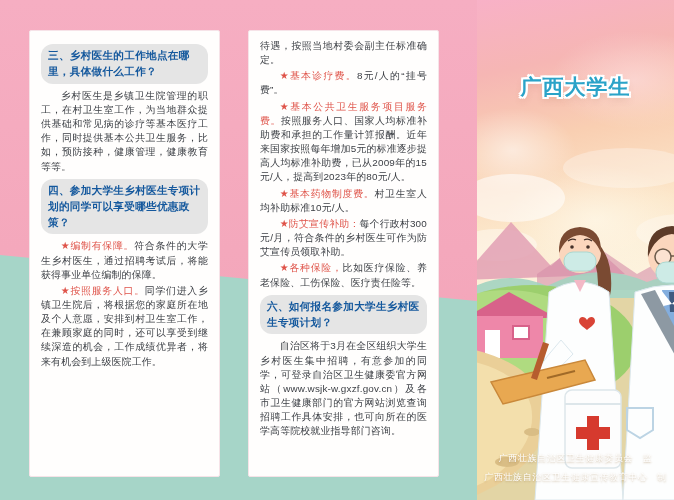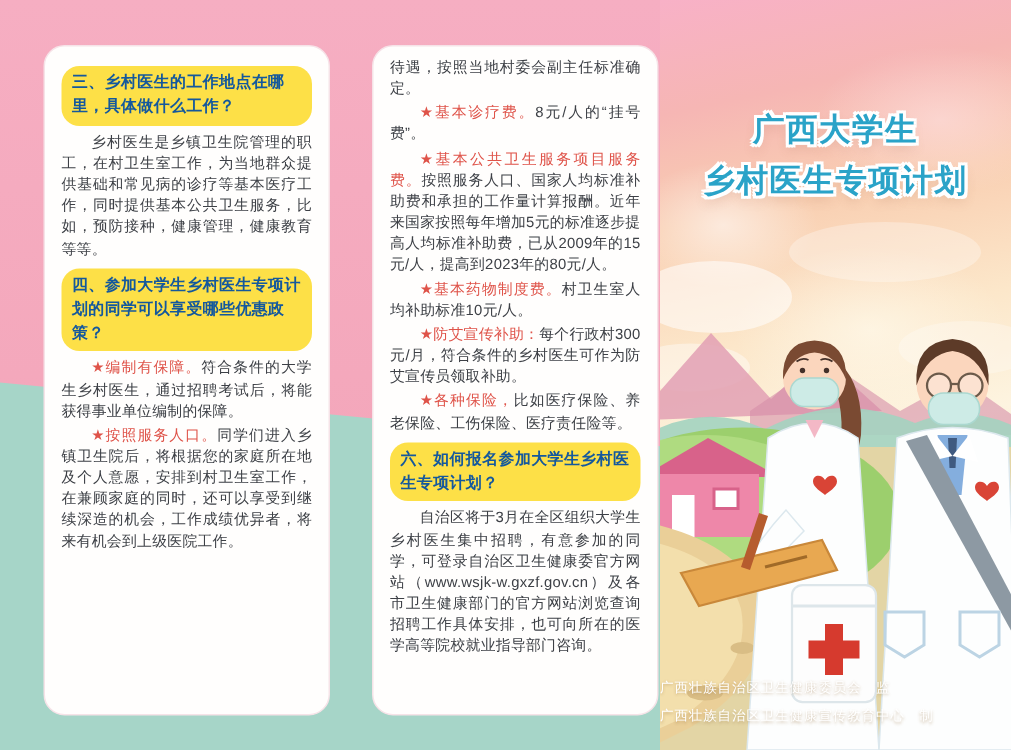--- a/index.html
+++ b/index.html
@@ -9,58 +9,59 @@
     background:#a6d5c8;
   }
   .bg-pink{
     position:absolute;inset:0;
     background:linear-gradient(180deg,#f6aec2 0%,#f2a2b6 100%);
     clip-path:polygon(0 0,100% 0,100% 64%,0 51%);
   }
   
   .card{
     position:absolute;top:30px;width:191px;height:447px;
-    background:#fffefd;border:1px solid #f6e3e8;border-radius:14px;
+    background:#fffefd;border:1px solid #f6e3e8;border-radius:2px;
     padding:8px 11px;box-sizing:border-box;overflow:hidden;
   }
   .card-left{left:29px;}
   .card-mid{left:248px;}
   .q-header{
-    background:#fde047;color:#14589d;font-weight:bold;
+    background:#e5e5e5;color:#14589d;font-weight:bold;
     font-size:10.6px;line-height:1.5;border-radius:12px;
     padding:4px 7px;margin:5px 0 5px;letter-spacing:.3px;
   }
   .para{
     font-size:9.9px;line-height:1.43;color:#3d4046;
     text-align:justify;text-indent:2em;margin:0 0 2px;letter-spacing:.2px;
   }
   .para.no-indent{text-indent:0;}
   .red{color:#df5349;}
   
   .cover{
-    position:absolute;top:0;right:0;width:234px;height:500px;overflow:hidden;
+    position:absolute;top:0;right:0;width:197px;height:500px;overflow:hidden;
     background:linear-gradient(168deg,#f8b1c7 0%,#f6b6b4 14%,#f9cfb2 28%,
       #fce7ca 44%,#fdf4e0 58%,#f6edd7 70%,#ece1ca 84%,#e7dcc5 100%);
+    font-family:Liberation Serif, serif;
   }
   .cover-glow{
     position:absolute;inset:0;
     background:
       radial-gradient(90px 60px at 18% 30%,rgba(255,255,255,.55),rgba(255,255,255,0) 70%),
       radial-gradient(120px 70px at 80% 16%,rgba(255,230,235,.5),rgba(255,255,255,0) 70%),
       radial-gradient(130px 80px at 60% 44%,rgba(255,252,240,.6),rgba(255,255,255,0) 70%);
   }
   .cover-title{position:absolute;top:70px;left:0;right:0;text-align:center;z-index:3;}
   .cover-title .line{
     font-size:21px;font-weight:bold;color:#2aa3c8;line-height:1.62;letter-spacing:1px;
     text-shadow:-2px -2px 0 #fff,2px -2px 0 #fff,-2px 2px 0 #fff,2px 2px 0 #fff,
       -2px 0 0 #fff,2px 0 0 #fff,0 -2px 0 #fff,0 2px 0 #fff,0 4px 7px rgba(170,110,80,.30);
   }
   svg.illus{position:absolute;bottom:0;left:0;z-index:2;display:block;}
   .cover-footer{
-    position:absolute;left:0;right:0;bottom:14px;z-index:4;text-align:left;
+    position:absolute;left:0;right:0;bottom:14px;z-index:4;text-align:center;
     color:#ffffff;font-size:9px;line-height:2.05;letter-spacing:.6px;
     text-shadow:0 1px 2px rgba(150,110,60,.45);
   }
 </style>
 </head>
 <body>
 
 <div class="page">
   <div class="bg-pink"></div>
 
@@ -86,21 +87,20 @@
 
     <div class="q-header">六、如何报名参加大学生乡村医生专项计划？</div>
     <p class="para"><span>自治区将于3月在全区组织大学生乡村医生集中招聘，有意参加的同学，可登录自治区卫生健康委官方网站（www.wsjk-w.gxzf.gov.cn）及各市卫生健康部门的官方网站浏览查询招聘工作具体安排，也可向所在的医学高等院校就业指导部门咨询。</span></p>
   </div>
 
   <div class="cover">
     <div class="cover-glow"></div>
 
     <div class="cover-title">
       <div class="line">广西大学生</div>
-      <div class="line">乡村医生专项计划</div>
     </div>
 
     <svg class="illus" width="234" height="360" viewBox="0 0 234 360">
 
       <g fill="#ffffff">
         <ellipse cx="36" cy="58" rx="52" ry="24" opacity="0.55"></ellipse>
         <ellipse cx="150" cy="28" rx="64" ry="20" opacity="0.30"></ellipse>
         <ellipse cx="205" cy="92" rx="46" ry="18" opacity="0.28"></ellipse>
         <ellipse cx="20" cy="105" rx="40" ry="16" opacity="0.40"></ellipse>
       </g>

